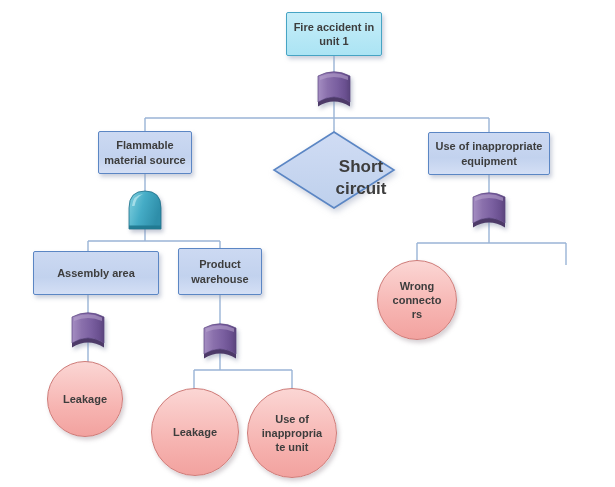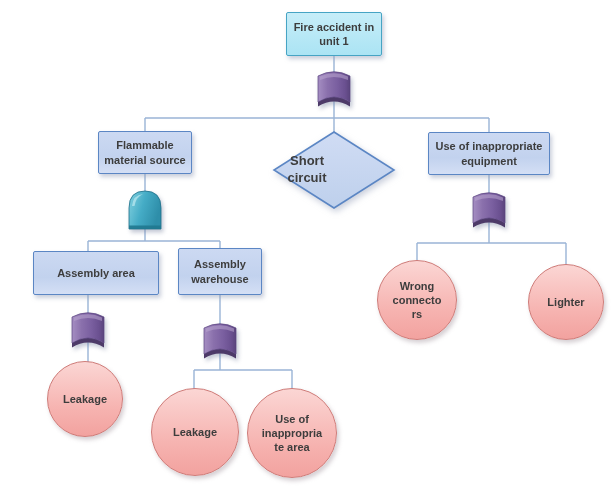--- a/index.html
+++ b/index.html
@@ -28,23 +28,23 @@
     background:linear-gradient(180deg,#fbd6d4 0%,#f6b2af 65%,#f2a29f 100%);
     border:1.6px solid #ce7b78;
     box-shadow:2px 3px 4px rgba(165,150,160,.45);
   }
   .lbl{pointer-events:none;}
   .wrap-hard{overflow-wrap:anywhere;text-align:center;}
   .gate{position:absolute;filter:drop-shadow(2px 3px 2px rgba(120,130,160,.45));}
   .diamond-wrap{position:absolute;}
   .diamond-wrap svg{position:absolute;left:0;top:0;filter:drop-shadow(2px 3px 3px rgba(150,160,185,.5));}
   .diamond-lbl{
-    position:absolute;left:0;top:0;width:100%;height:100%;
-    display:flex;align-items:center;justify-content:flex-start;text-align:center;
-    font-size:13px;font-weight:bold;color:#3d3d3d;line-height:1.28;
+    position:absolute;left:0;top:8px;width:100%;height:100%;
+    display:flex;align-items:center;justify-content:flex-end;text-align:center;
+    font-size:17px;font-weight:bold;color:#3d3d3d;line-height:1.28;
   }
   .diamond-lbl span{width:70px;}
 </style>
 </head>
 <body>
 
 <div id="stage">
 
   <svg width="0" height="0" style="position:absolute" aria-hidden="true">
     <defs>
@@ -108,21 +108,21 @@
 
   <div class="node box blue" style="left:428px;top:132px;width:122px;height:43px;padding:12px 6px">
     <span class="lbl">Use of inappropriate equipment</span>
   </div>
 
   <div class="node box blue" style="left:33px;top:251px;width:126px;height:44px;padding:2px 4px">
     <span class="lbl">Assembly area</span>
   </div>
 
   <div class="node box blue" style="left:178px;top:248px;width:84px;height:47px;padding:2px 4px">
-    <span class="lbl">Assembly warehouse</span>
+    <span class="lbl">Product warehouse</span>
   </div>
 
   <div class="diamond-wrap" style="left:272px;top:130px;width:124px;height:80px">
     <svg width="124" height="80" viewBox="0 0 124 80">
       <defs>
         <linearGradient id="diamGrad" x1="0" y1="0" x2="0" y2="1">
           <stop offset="0" stop-color="#d0dcf4"></stop>
           <stop offset="1" stop-color="#bed0ec"></stop>
         </linearGradient>
       </defs>
@@ -135,24 +135,21 @@
 
   <div class="node circle" style="left:47px;top:361px;width:76px;height:76px">
     <span class="lbl">Leakage</span>
   </div>
 
   <div class="node circle" style="left:151px;top:388px;width:88px;height:88px">
     <span class="lbl">Leakage</span>
   </div>
 
   <div class="node circle" style="left:247px;top:388px;width:90px;height:90px">
-    <span class="lbl wrap-hard" style="width:62px">Use of inappropriate area</span>
+    <span class="lbl wrap-hard" style="width:62px">Use of inappropriate unit</span>
   </div>
 
   <div class="node circle" style="left:377px;top:260px;width:80px;height:80px">
     <span class="lbl wrap-hard" style="width:52px">Wrong connectors</span>
   </div>
 
-  <div class="node circle" style="left:528px;top:264px;width:76px;height:76px">
-    <span class="lbl">Lighter</span>
-  </div>
 
 </div>
 
 </body></html>

